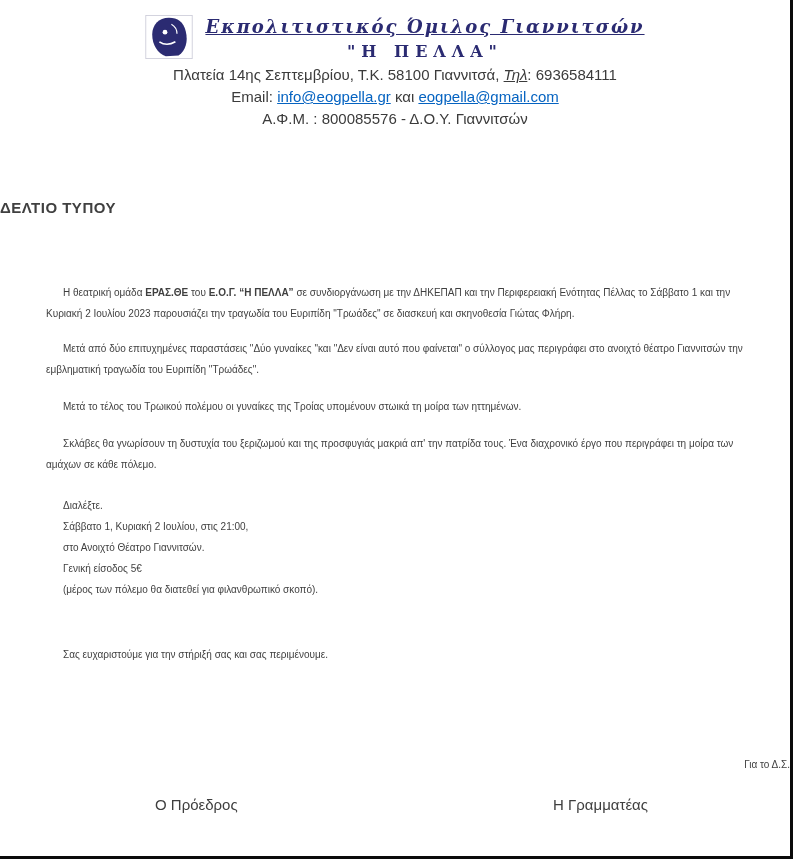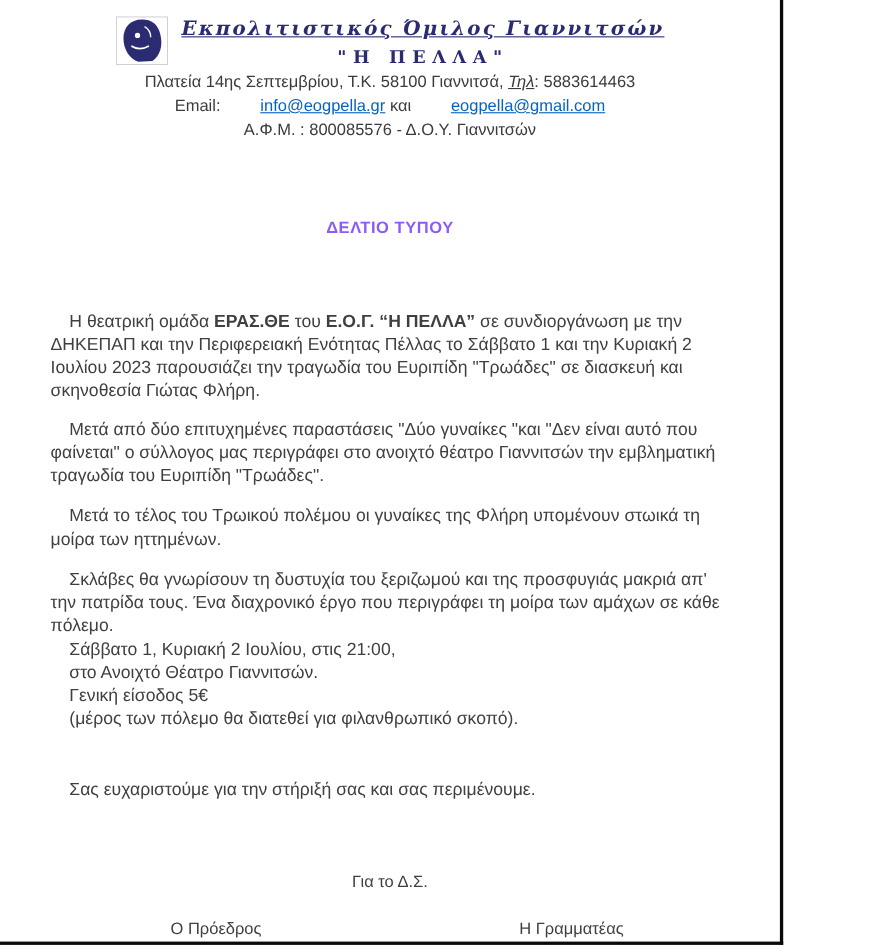--- a/index.html
+++ b/index.html
@@ -5,21 +5,21 @@
   * { margin:0; padding:0; box-sizing:border-box; }
   html,body { background:#fff; }
   body {
     width:793px; height:859px;
     font-family:"Liberation Sans", sans-serif;
     color:#3f3f3f;
     position:relative;
     overflow:hidden;
   }
   .page {
-    width:712px; height:859px;
+    width:793px; height:859px;
     background:#fff;
     border-right:3px solid #0a0a0a;
     border-bottom:3px solid #0a0a0a;
     padding-top:14px;
   }
   
   .header { text-align:center; }
   .header-top { display:flex; justify-content:center; align-items:flex-start; gap:12px; }
   .logo { width:48px; height:46px; flex:0 0 auto; }
   .org-block { padding-top:2px; }
@@ -35,42 +35,42 @@
   .org-sub {
     font-family:"DejaVu Serif", serif;
     font-weight:bold;
     font-size:16px;
     letter-spacing:6px;
     color:#2b2b72;
     margin-top:5px;
   }
   .addr { font-size:15px; margin-top:5px; color:#3b3b3b; }
   .tel-label { text-decoration:underline;font-style:italic; }
-  .email-link { color:#0563c1; text-decoration:underline; cursor:pointer;margin-left:32px; }
+  .email-link { color:#0563c1; text-decoration:underline; cursor:pointer; }
   
   .title {
     margin-top:72px;
-    text-align:center;
+    text-align:left;
     font-size:15px;
     font-weight:bold;
-    color:#8b5cf6;
+    color:#404040;
     letter-spacing:0.5px;
   }
   
-  .docbody { margin:66px 45px 0 46px; font-size:16px; line-height:21px; color:#3f3f3f; }
+  .docbody { margin:66px 45px 0 46px; font-size:10px; line-height:21px; color:#3f3f3f; }
   .p { text-indent:17px; }
   .p-block { padding-left:17px; }
   .mt14 { margin-top:14px; }
   .mt16 { margin-top:16px; }
   .mt20 { margin-top:20px; }
   .mt22 { }
   .mt28 { }
   .mt36 { margin-top:44px; }
   
-  .for-board { margin-top:64px; text-align:center; font-size:15px; color:#3f3f3f; }
+  .for-board { margin-top:94px; text-align:right; font-size:10px; color:#3f3f3f; }
   .sig-titles {
     margin-top:26px;
     display:flex; justify-content:space-between;
     padding:0 142px 0 155px;
     font-size:15px;
   }
 </style>
 </head>
 <body>
 
@@ -86,38 +86,39 @@
           <path d="M18 34 Q27 40 38 34" stroke="#ffffff" stroke-width="2" fill="none"></path>
           <path d="M33 12 Q40 16 40 24" stroke="#ffffff" stroke-width="1.5" fill="none"></path>
         </svg>
       </div>
       <div class="org-block">
         <div class="org-name">Εκπολιτιστικός Όμιλος Γιαννιτσών</div>
         <div class="org-sub">"Η ΠΕΛΛΑ"</div>
       </div>
     </div>
 
-    <div class="addr"><span>Πλατεία 14ης Σεπτεμβρίου, Τ.Κ. 58100 Γιαννιτσά, </span><span class="tel-label">Τηλ</span><span>: 5883614463</span></div>
+    <div class="addr"><span>Πλατεία 14ης Σεπτεμβρίου, Τ.Κ. 58100 Γιαννιτσά, </span><span class="tel-label">Τηλ</span><span>: 6936584111</span></div>
 
     <div class="addr"><span>Email: </span><a href="#" class="email-link">info@eogpella.gr</a><span> και </span><a href="#" class="email-link">eogpella@gmail.com</a></div>
 
     <div class="addr">Α.Φ.Μ. : 800085576 - Δ.Ο.Υ. Γιαννιτσών</div>
   </div>
 
   <div class="title">ΔΕΛΤΙΟ ΤΥΠΟΥ</div>
 
   <div class="docbody">
     <p class="p"><span>Η θεατρική ομάδα </span><b>ΕΡΑΣ.ΘΕ</b><span> του </span><b>Ε.Ο.Γ. “Η ΠΕΛΛΑ”</b><span> σε συνδιοργάνωση με την ΔΗΚΕΠΑΠ και την Περιφερειακή Ενότητας Πέλλας  το Σάββατο 1 και την Κυριακή 2 Ιουλίου 2023 παρουσιάζει την τραγωδία του Ευριπίδη "Τρωάδες"  σε διασκευή και σκηνοθεσία Γιώτας Φλήρη.</span></p>
 
     <p class="p mt14">Μετά από δύο  επιτυχημένες παραστάσεις "Δύο γυναίκες "και "Δεν είναι αυτό που φαίνεται" ο σύλλογος μας περιγράφει στο ανοιχτό θέατρο Γιαννιτσών την εμβληματική τραγωδία του Ευριπίδη "Τρωάδες".</p>
 
-    <p class="p mt16">Μετά το τέλος του  Τρωικού πολέμου οι γυναίκες της Φλήρη υπομένουν στωικά τη μοίρα των ηττημένων.</p>
+    <p class="p mt16">Μετά το τέλος του  Τρωικού πολέμου οι γυναίκες της Τροίας υπομένουν στωικά τη μοίρα των ηττημένων.</p>
 
     <p class="p mt16">Σκλάβες θα  γνωρίσουν τη δυστυχία του ξεριζωμού και της προσφυγιάς μακριά απ' την πατρίδα τους. Ένα διαχρονικό έργο που περιγράφει τη μοίρα των αμάχων σε κάθε πόλεμο.</p>
 
+    <p class="p mt20">Διαλέξτε.</p>
 
     <div class="p-block mt22">
       <div>Σάββατο 1, Κυριακή 2 Ιουλίου, στις 21:00,</div>
       <div>στο Ανοιχτό Θέατρο Γιαννιτσών.</div>
     </div>
 
     <div class="p-block mt28">
       <div>Γενική είσοδος 5€</div>
       <div>(μέρος των πόλεμο θα διατεθεί για φιλανθρωπικό σκοπό).</div>
     </div>

